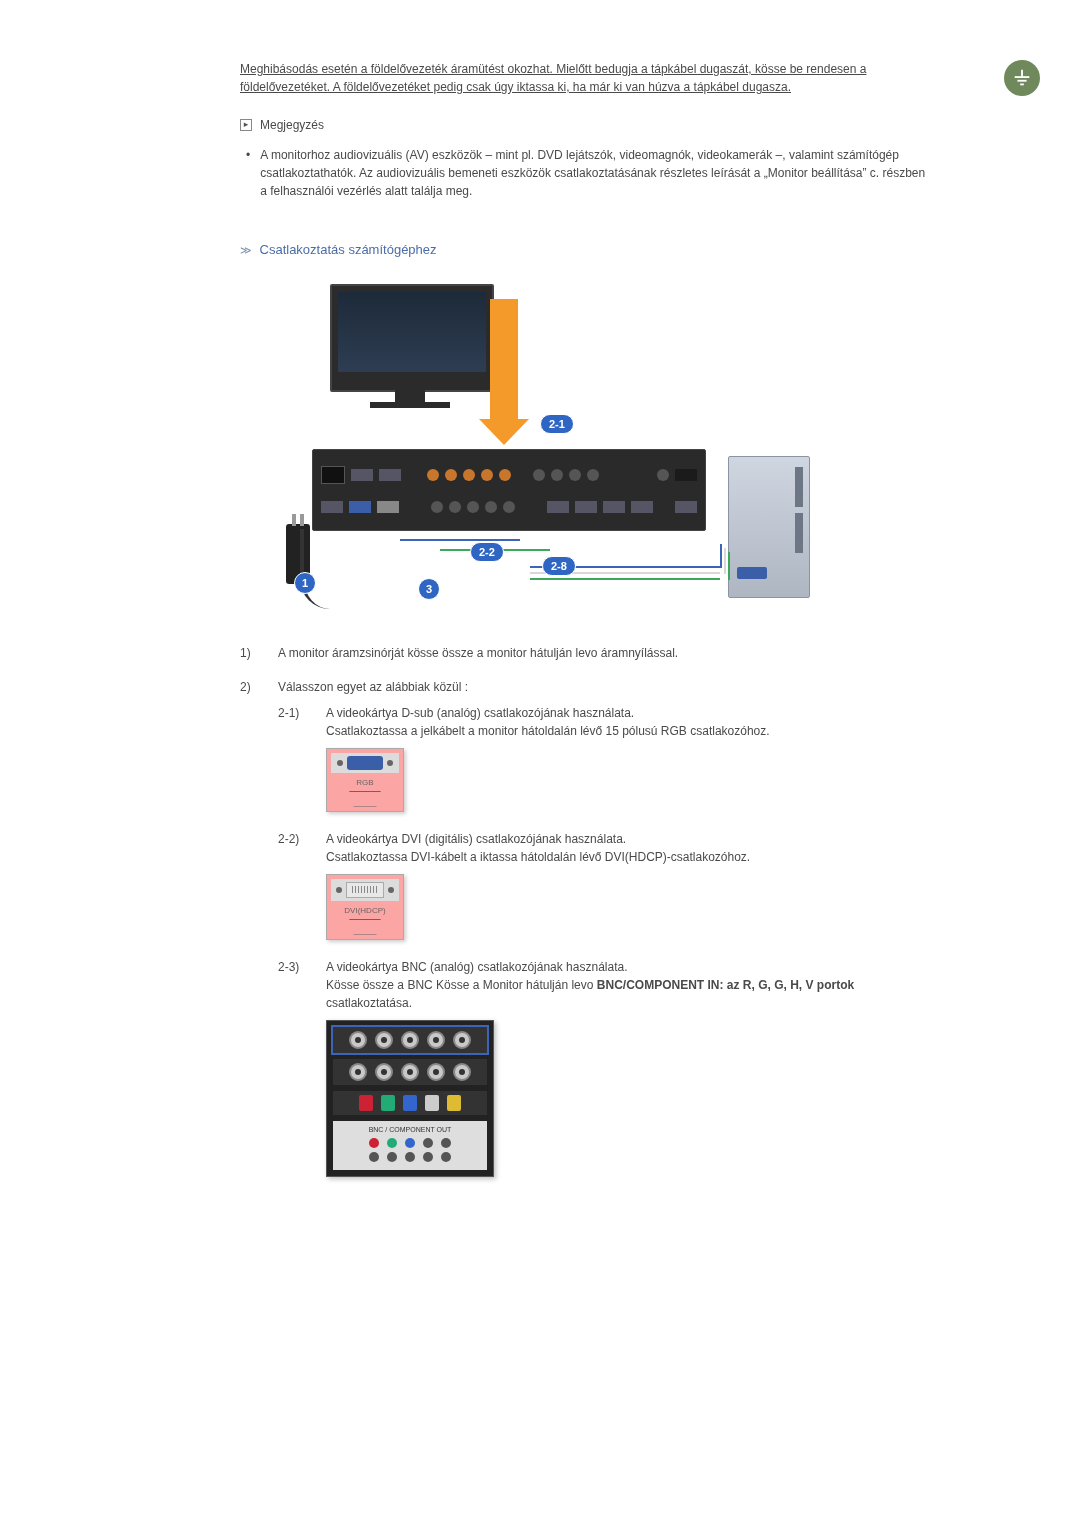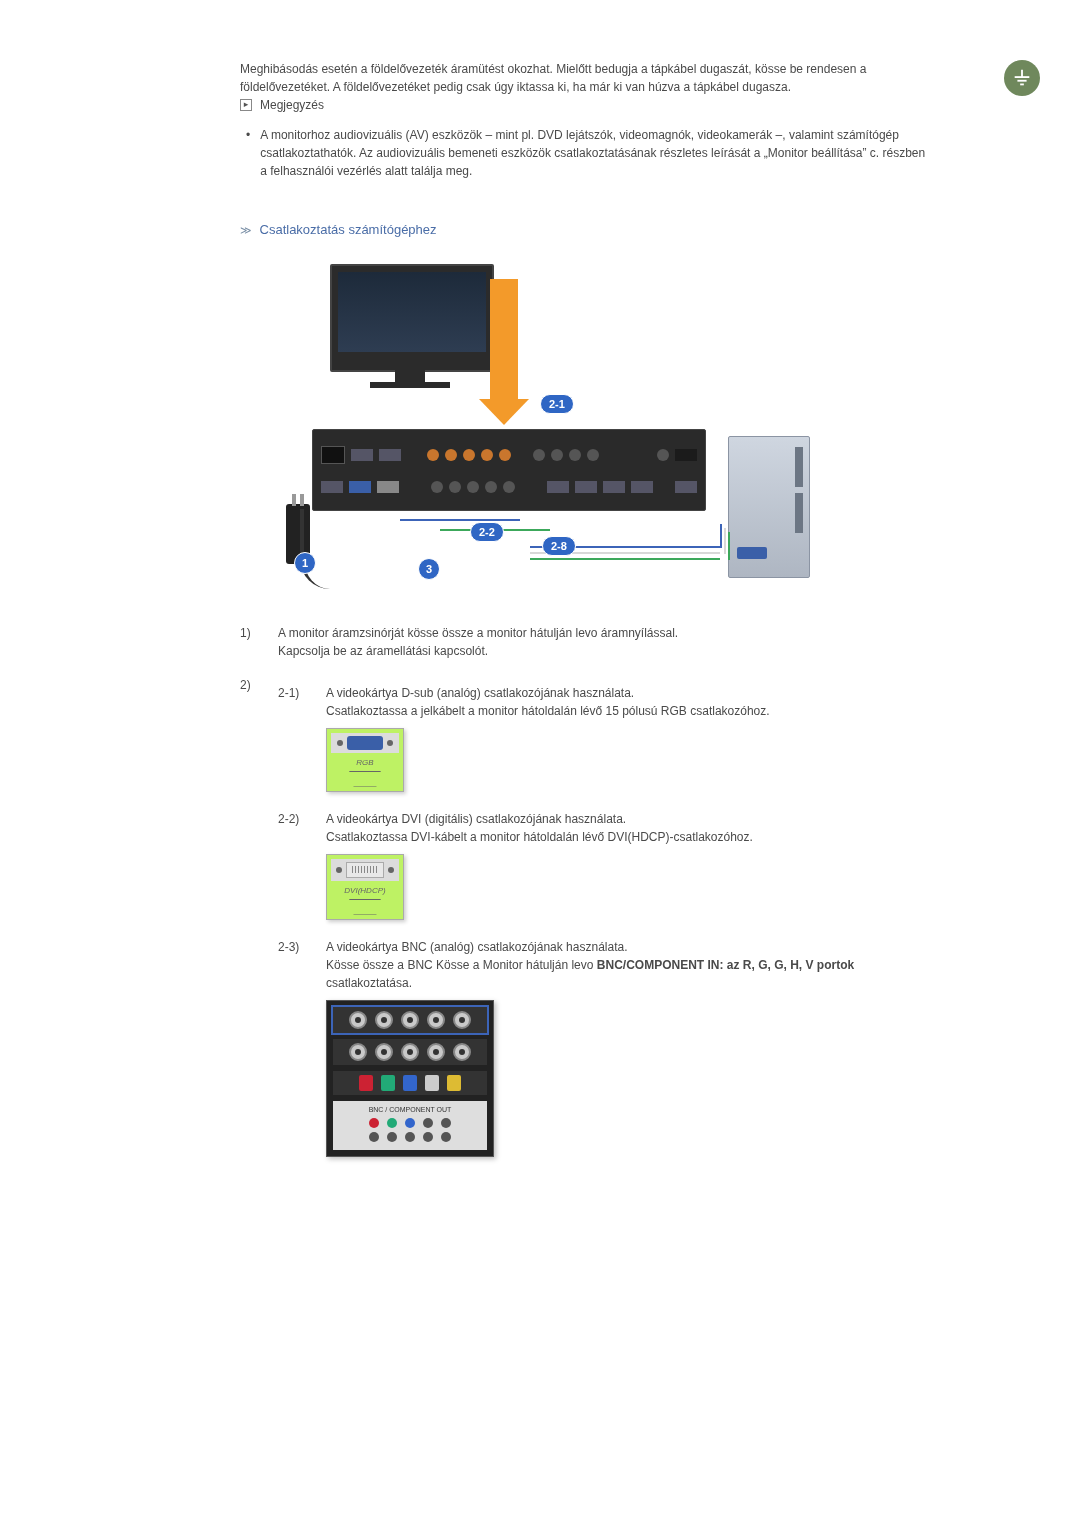--- a/index.html
+++ b/index.html
@@ -16,21 +16,23 @@
     min-height: 1528px;
     margin: 0 auto;
     padding-top: 60px;
     box-sizing: border-box;
   }
   .content {
     margin-left: 240px;
     margin-right: 150px;
   }
   .top-para {
+    margin-bottom: 20px;
     position: relative;
+    text-decoration: underline;
   }
   .top-para .text {
     width: 680px;
   }
   .ground-icon {
     position: absolute;
     right: -110px;
     top: 0;
     width: 36px;
     height: 36px;
@@ -278,26 +280,25 @@
   .cable-white { border-color:#d8d8d8; }
   .cable-v {
     position: absolute;
     border-left: 2px solid;
     width: 0;
   }
 
   
   .port-thumb {
     width: 68px;
-    background: #bef264;
+    background: #fca5a5;
     border: 1px solid #aaa;
     box-shadow: 2px 2px 4px rgba(0,0,0,0.2);
     padding: 4px;
     text-align: center;
-    font-style: italic;
   }
   .port-thumb .top-row {
     display:flex; align-items:center; justify-content:center; gap:4px;
     background:#dcdcdc; padding:3px; margin-bottom:4px;
   }
   .port-thumb .vga {
     width: 36px; height: 14px;
     background: #3a5fa8;
     border-radius: 3px;
   }
@@ -471,26 +472,26 @@
         <div class="badge b22">2-2</div>
         <div class="badge b23">2-8</div>
       </div>
     </div>
 
     <ul class="ol">
       <li>
         <span class="num">1)</span>
         <div>
           <div>A monitor áramzsinórját kösse össze a monitor hátulján levo áramnyílással.</div>
-          <div>Kapcsolja be az áramellátási kapcsolót.</div>
         </div>
       </li>
       <li>
         <span class="num">2)</span>
         <div style="flex:1">
+          <div>Válasszon egyet az alábbiak közül :</div>
 
           <ul class="sub-ol">
             <li>
               <span class="snum">2-1)</span>
               <div class="sub-content">
                 <div>A videokártya D-sub (analóg) csatlakozójának használata.</div>
                 <div>Csatlakoztassa a jelkábelt a monitor hátoldalán lévő 15 pólusú RGB csatlakozóhoz.</div>
                 <div class="thumb">
                   <div class="port-thumb">
                     <div class="top-row">
@@ -502,21 +503,21 @@
                     <div class="trap"></div>
                   </div>
                 </div>
               </div>
             </li>
 
             <li>
               <span class="snum">2-2)</span>
               <div class="sub-content">
                 <div>A videokártya DVI (digitális) csatlakozójának használata.</div>
-                <div>Csatlakoztassa DVI-kábelt a monitor hátoldalán lévő DVI(HDCP)-csatlakozóhoz.</div>
+                <div>Csatlakoztassa DVI-kábelt a iktassa hátoldalán lévő DVI(HDCP)-csatlakozóhoz.</div>
                 <div class="thumb">
                   <div class="port-thumb">
                     <div class="top-row">
                         <div class="dot"></div>
                         <div class="dvi"></div>
                         <div class="dot"></div>
                       </div>
                     <div class="label">DVI(HDCP)</div>
                     <div class="trap"></div>
                   </div>

